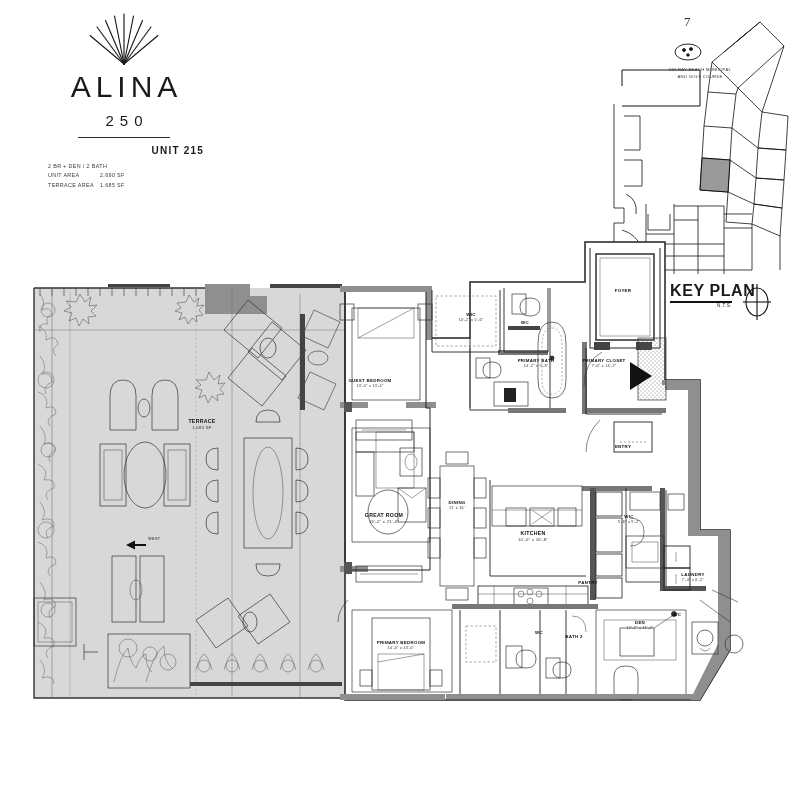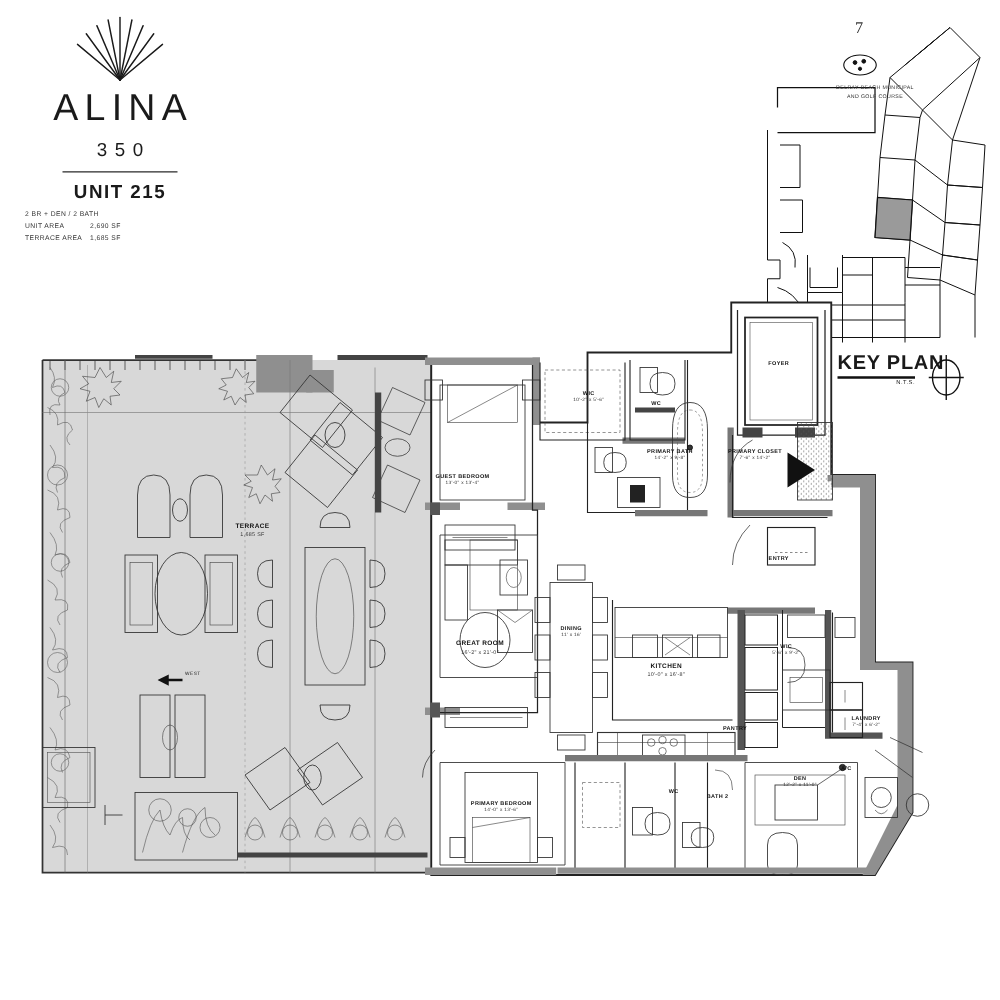--- a/index.html
+++ b/index.html
@@ -2,27 +2,27 @@
 <html><head>
 <meta charset="utf-8">
 <style>
   html,body{margin:0;padding:0;background:#ffffff;}
   body{width:800px;height:800px;position:relative;overflow:hidden;
        font-family:"Liberation Sans", sans-serif;color:#1a1a1a;}
 
   .stage{position:absolute;left:0;top:0;width:800px;height:800px;}
 
   
-  .brand{position:absolute;left:16px;top:12px;width:160px;text-align:center;}
+  .brand{position:absolute;left:44px;top:12px;width:160px;text-align:center;}
   .sunburst{width:100px;height:54px;margin:0 auto 6px auto;display:block;}
   .brand-name{font-size:30px;letter-spacing:5px;font-weight:400;
               font-family:"Liberation Sans", sans-serif;line-height:1;margin-left:5px;}
   .brand-num{font-size:15px;letter-spacing:6px;margin-top:10px;margin-left:6px;}
   .brand-rule{width:92px;height:1px;background:#2a2a2a;margin:8px auto 7px auto;}
-  .unit-label{font-size:15px;letter-spacing:1.2px;font-weight:bold;}
+  .unit-label{font-size:10px;letter-spacing:1.2px;font-weight:bold;text-align:right;}
   .specs{margin-top:6px;text-align:left;padding-left:4px;}
   .specs div{font-size:5.4px;letter-spacing:.35px;line-height:1.75;color:#3a3a3a;
              white-space:nowrap;}
   .specs .sp-row{display:flex;}
   .specs .sp-row span:first-child{min-width:52px;}
 
   
   .keyplan{position:absolute;left:612px;top:8px;width:186px;height:310px;}
   .kp-num{position:absolute;left:72px;top:6px;font-size:13px;color:#333;
           font-family:"Liberation Serif", serif;}
@@ -60,21 +60,21 @@
         <line x1="50" y1="52" x2="59.5" y2="4"></line>
         <line x1="50" y1="52" x2="31.5" y2="8.5"></line>
         <line x1="50" y1="52" x2="68.5" y2="8.5"></line>
         <line x1="50" y1="52" x2="23" y2="15"></line>
         <line x1="50" y1="52" x2="77" y2="15"></line>
         <line x1="50" y1="52" x2="16" y2="23.5"></line>
         <line x1="50" y1="52" x2="84" y2="23.5"></line>
       </g>
     </svg>
     <div class="brand-name">ALINA</div>
-    <div class="brand-num">350</div>
+    <div class="brand-num">250</div>
     <div class="brand-rule"></div>
     <div class="unit-label">UNIT 215</div>
     <div class="specs">
       <div class="sp-row">
           <span>2 BR + DEN / 2 BATH</span>
         </div>
       <div class="sp-row">
           <span>UNIT AREA</span>
           <span>2,690 SF</span>
         </div>

